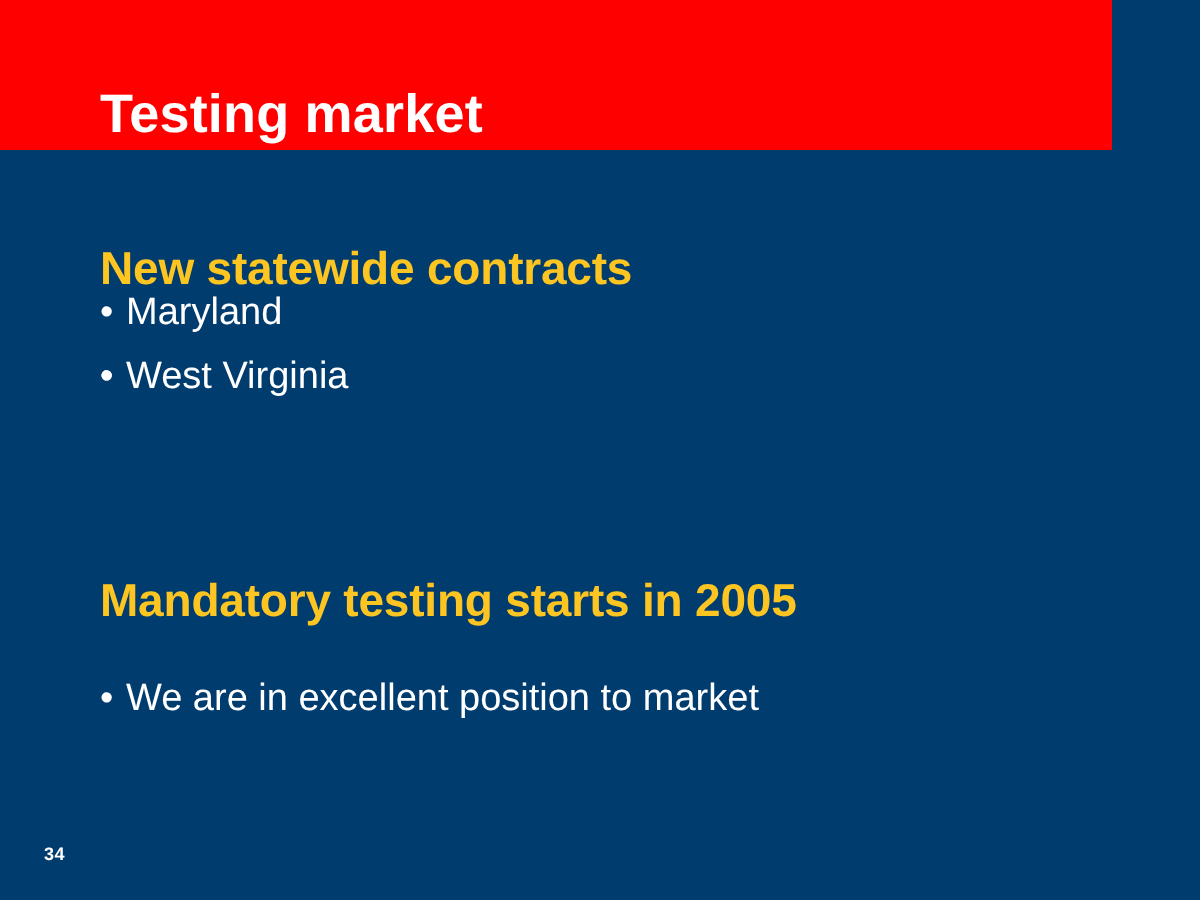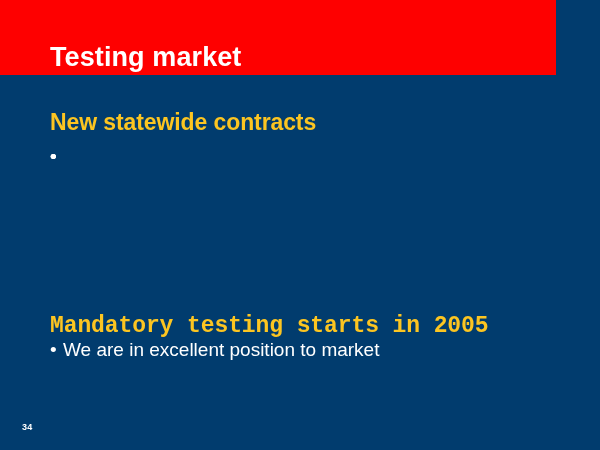--- a/index.html
+++ b/index.html
@@ -58,22 +58,22 @@
     position: absolute;
     left: 50px;
     font-size: 23px;
     font-weight: bold;
     color: #fcc521;
     white-space: nowrap;
     line-height: 1;
     letter-spacing: -0.1px;
   }
 
-  #heading-contracts { top: 36px; }
-  #heading-mandatory { top: 240px; font-family: Liberation Mono, monospace; }
+  #heading-contracts { top: 48px; }
+  #heading-mandatory { top: 214px; }
 
   .bullet-list {
     position: absolute;
     left: 50px;
     margin: 0;
     padding: 0;
     list-style: none;
   }
 
   #list-states { top: 66px; }
@@ -130,26 +130,28 @@
 
   <div id="slide-title">Testing market</div>
 
   <div id="body-content">
 
     <div class="section-heading" id="heading-contracts">New statewide contracts</div>
 
     <ul class="bullet-list" id="list-states">
       <li class="bullet-item">
         <span class="bullet-dot">•</span>
+        <span>Maryland</span>
       </li>
       <li class="bullet-item">
         <span class="bullet-dot">•</span>
       </li>
       <li class="bullet-item">
         <span class="bullet-dot">•</span>
+        <span>West Virginia</span>
       </li>
     </ul>
 
     <div class="section-heading" id="heading-mandatory">Mandatory testing starts in 2005</div>
 
     <ul class="bullet-list" id="list-position">
       <li class="bullet-item wrap">
         <span class="bullet-dot">•</span>
         <span>We are in excellent position to market</span>
       </li>

